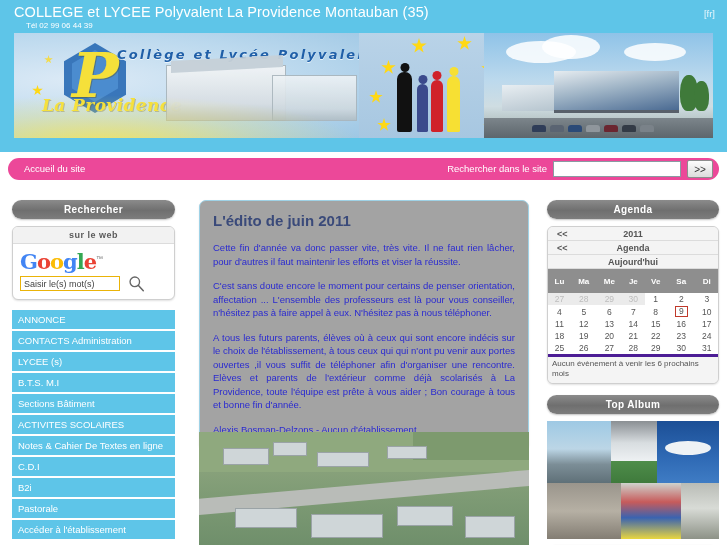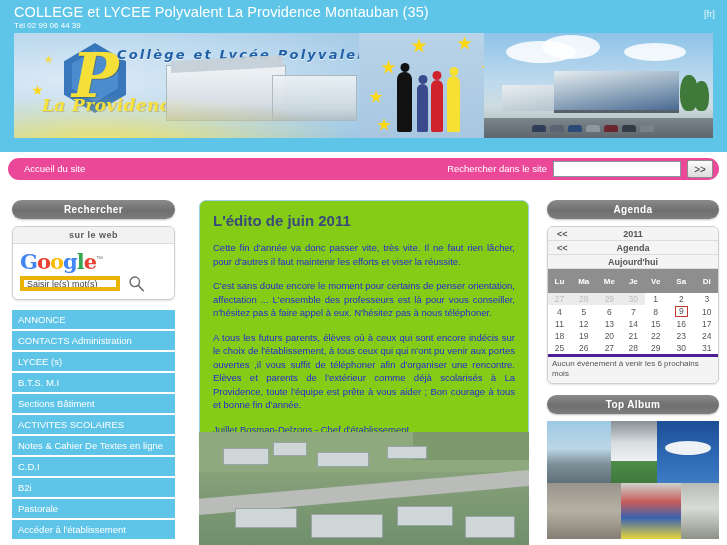--- a/index.html
+++ b/index.html
@@ -16,21 +16,21 @@
   .site-header {
     position: absolute; left: 0; top: 0; width: 727px; height: 152px;
     background: #5ec5e8;
   }
   .header-title {
     position: absolute; left: 14px; top: 4px;
     font-size: 14.5px; color: #ffffff; font-weight: normal;
     letter-spacing: .1px; white-space: nowrap;
   }
   .header-phone {
-    position: absolute; left: 14px; top: 21px;
+    position: absolute; left: 26px; top: 21px;
     font-size: 8px; color: #ffffff; white-space: nowrap;
   }
   .lang-link {
     position: absolute; right: 12px; top: 8px;
     font-size: 9.5px; color: #e8f6fc; text-decoration: none;
   }
 
   
   .banner {
     position: absolute; left: 14px; top: 33px;
@@ -176,39 +176,39 @@
     height:17px; line-height:17px; text-align:center;
     font-size:9px; font-weight:bold; color:#5a5a5a;
     background:#f2f2f2; border-bottom:1px solid #dcdcdc; letter-spacing:.5px;
   }
   .search-box-body { padding:4px 7px 7px 7px; }
   .google-logo { font-size:21px; line-height:22px; font-family:"DejaVu Serif", serif; font-weight:bold; letter-spacing:-1px; }
   .g-b{color:#4285F4;} .g-r{color:#EA4335;} .g-y{color:#FBBC05;} .g-g{color:#34A853;}
   .google-tm { font-size:7px; color:#777; vertical-align:super; font-family:"Liberation Sans", sans-serif; font-weight:normal; letter-spacing:0; }
   .g-row { display:flex; align-items:center; margin-top:2px; }
   .g-input {
-    width:100px; height:15px; border:4px solid #eab308; background:#fff;
+    width:100px; height:15px; border:1px solid #eab308; background:#fff;
     font-size:9px; padding:0 3px; color:#444; outline:none;
     font-family:"Liberation Sans", sans-serif;
   }
   .g-mag { margin-left:8px; width:17px; height:17px; cursor:pointer; }
 
   
   .menu { margin-top:10px; }
   .menu-item {
     display:block; height:19px; line-height:19px;
     background:#5ec5e8; color:#ffffff; font-size:9.5px;
     padding-left:6px; margin-bottom:2px; text-decoration:none;
     white-space:nowrap; overflow:hidden;
   }
 
   
   .article {
     border:1px solid #9fd2e6; border-radius:7px;
-    background:#84cc16; padding:11px 13px 13px 13px;
+    background:#a3a3a3; padding:11px 13px 13px 13px;
     box-shadow:0 1px 2px rgba(0,0,0,.10);
   }
   .article h1 {
     margin:0 0 12px 0; font-size:15px; color:#3a4a7a; font-weight:bold;
   }
   .article p {
     margin:0 0 11px 0; font-size:9.5px; line-height:13.5px;
     color:#2a2ad0; text-align:justify;
   }
   .article p.signature { margin-bottom:0; }
@@ -365,21 +365,21 @@
 
     </nav>
   </div>
 
   <div class="col-center">
     <article class="article">
       <h1>L'édito de juin 2011</h1>
       <p>Cette fin d'année va donc passer vite, très vite. Il ne faut rien lâcher, pour d'autres il faut maintenir les efforts et viser la réussite.</p>
       <p>C'est sans doute encore le moment pour certains de penser orientation, affectation ... L'ensemble des professeurs est là pour vous conseiller, n'hésitez pas à faire appel à eux. N'hésitez pas à nous téléphoner.</p>
       <p>A tous les futurs parents, élèves où à ceux qui sont encore indécis sur le choix de l'établissement, à tous ceux qui qui n'ont pu venir aux portes ouvertes ,il vous suffit de téléphoner afin d'organiser une rencontre. Elèves et parents de l'extérieur comme déjà scolarisés à La Providence, toute l'équipe est prête à vous aider ; Bon courage à tous et bonne fin d'année.</p>
-      <p class="signature">Juillet Bosman-Delzons - Chef d'établissement</p>
+      <p class="signature">Alexis Bosman-Delzons - Aucun d'établissement</p>
     </article>
   </div>
 
   <div class="center-photo">
     <div class="cp-field" style="left:0;top:0;width:330px;height:40px;background:#8fa97e;"></div>
     <div class="cp-field" style="left:214px;top:0;width:116px;height:28px;background:#7d9a6e;"></div>
     <div class="cp-road"></div>
     <div class="cp-roof" style="left:24px;top:16px;width:46px;height:17px;"></div>
     <div class="cp-roof" style="left:74px;top:10px;width:34px;height:14px;"></div>
     <div class="cp-roof" style="left:118px;top:20px;width:52px;height:15px;"></div>

